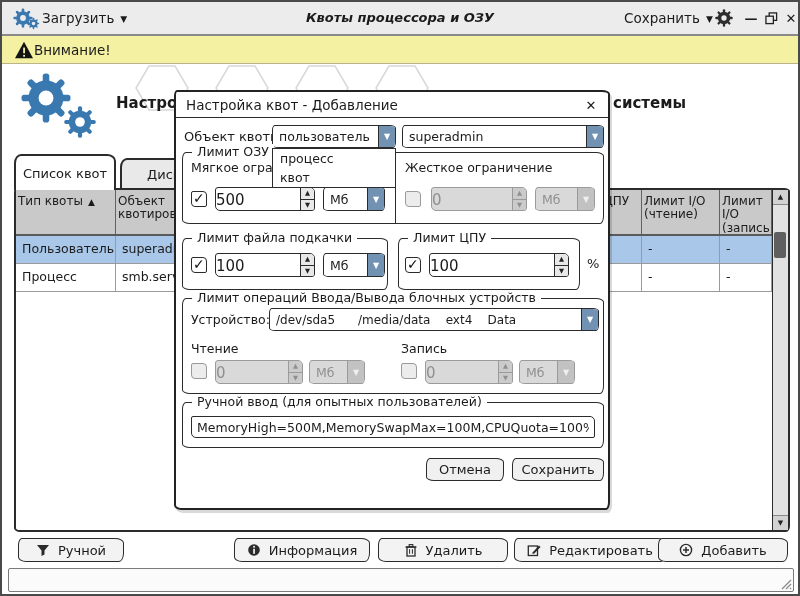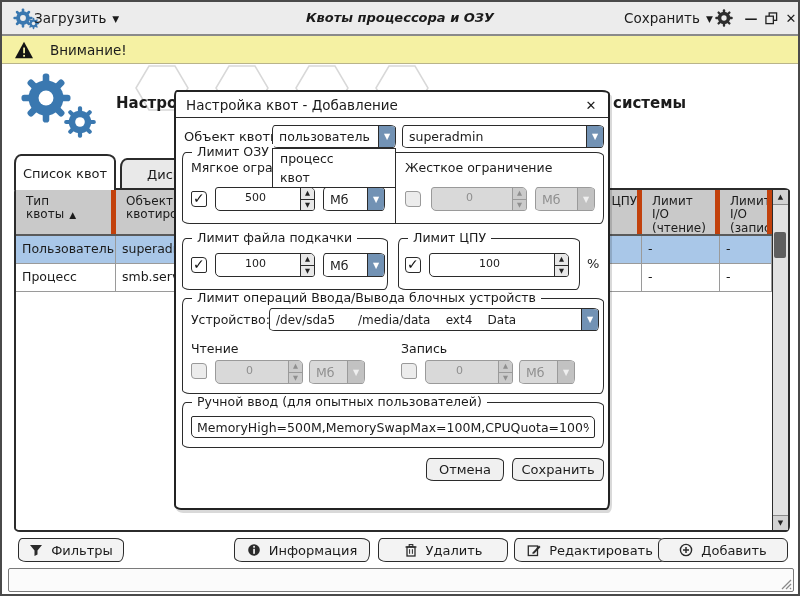--- a/index.html
+++ b/index.html
@@ -11,37 +11,37 @@
   .abs { position:absolute; }
 
   
   .titlebar { left:0; top:0; width:100%; height:34px; background:#ececec; border-bottom:2px solid #8a8a8a; }
   .tb-item { position:absolute; top:8px; font-size:13.5px; display:flex; align-items:center; gap:6px; }
   .tb-title { position:absolute; left:0; right:0; top:8px; text-align:center; font-weight:bold; font-size:13px;font-style:italic; }
   .caret { font-size:9px; line-height:1; position:relative; top:1px; }
   .winbtn { position:absolute; top:7px; width:18px; height:18px; display:flex; align-items:center; justify-content:center; font-size:13px; font-weight:bold; cursor:default; }
 
   
-  .warnbar { left:0; top:34px; width:100%; height:28px; background:#f5f1a3; border-bottom:1px solid #b9b48a; display:flex; align-items:center; gap:16px; padding-left:12px; font-size:13.5px; }
+  .warnbar { left:0; top:34px; width:100%; height:28px; background:#f5f1a3; border-bottom:1px solid #b9b48a; display:flex; align-items:center; gap:0; padding-left:12px; font-size:13.5px; }
 
   
   .hexes { left:100px; top:46px; z-index:0; }
 
   
   .hdr-frag { top:92px; font-size:15px; font-weight:bold; z-index:1; }
 
   
   .tab { border:2px solid #2b2b2b; border-bottom:none; border-radius:7px 9px 0 0 / 9px 7px 0 0; display:flex; align-items:center; justify-content:center; font-size:13px; }
   .tab.active { left:12px; top:152px; width:102px; height:36px; background:#fff; z-index:3;text-align:center; }
   .tab.inactive { left:118px; top:156px; width:128px; height:30px; background:#e9e9e9; z-index:1; }
 
   
   .panel { left:12px; top:186px; width:776px; height:344px; background:#fff; border:2px solid #2b2b2b; border-radius:2px 6px 4px 6px / 5px 3px 6px 4px; z-index:2; }
   .thead { display:flex; height:46px; background:#c9c9c9; border-bottom:2px solid #5a5a5a; }
-  .th { padding:5px 10px; font-size:12px; line-height:1.12; border-right:5px solid #c2410c; overflow:hidden; }
+  .th { padding:5px 2px; font-size:12px; line-height:1.12; border-right:1px solid #c2410c; overflow:hidden; }
   .trow { display:flex; height:28px; border-bottom:1px solid #9a9a9a; align-items:stretch; }
   .trow.selected { background:#a9c7e8; }
   .td { padding:5px 6px; font-size:12.5px; border-right:1px solid #9a9a9a; white-space:nowrap; overflow:hidden; }
   .c1{width:100px}.c2{width:120px}.c3{width:321px}.c4{width:85px; white-space:nowrap;}.c5{width:78px}.c6{width:52px}
   .sorticon { font-size:9px; margin-left:5px; }
   .vscroll { position:absolute; right:0; top:0; bottom:0; width:16px; background:#e2e2e2; border-left:1.5px solid #2b2b2b; }
   .sc-btn { position:absolute; left:0; width:100%; height:15px; background:#d2d2d2; display:flex; align-items:center; justify-content:center; font-size:7px; color:#222; }
   .sc-btn.up { top:0; border-bottom:1px solid #8a8a8a; }
   .sc-btn.dn { bottom:0; border-top:1px solid #8a8a8a; }
   .sc-thumb { position:absolute; left:1px; top:42px; width:12px; height:26px; background:#5f5f5f; border-radius:2px; }
@@ -70,21 +70,21 @@
   .ddlist .opt { height:19px; display:flex; align-items:center; padding-left:7px; font-size:12.5px; }
 
   .fs { position:absolute; border:1.5px solid #2b2b2b; border-radius:4px 8px 4px 8px / 7px 4px 8px 4px; }
   .fs > .legend { position:absolute; top:-9px; left:9px; background:#fff; padding:0 5px; font-size:12.5px; white-space:nowrap; }
 
   .cb { position:absolute; width:16px; height:16px; background:#fff; border:1.5px solid #2b2b2b; border-radius:2px 4px 2px 4px; }
   .cb.checked::after { content:"✓"; position:absolute; left:1px; top:-2px; font-size:14px; font-weight:bold; color:#111; }
   .cb.dis { border-color:#9a9a9a; background:#ececec; }
 
   .spin { position:absolute; height:24px; background:#fff; border:1.5px solid #2b2b2b; border-radius:3px 5px 3px 5px; display:flex; overflow:hidden; }
-  .spin .num { flex:1; text-align:center; padding:3px 5px 0 0; font-size:11px; }
+  .spin .num { flex:1; text-align:left; padding:3px 5px 0 0; font-size:15px; }
   .spin-btns { width:14px; display:flex; flex-direction:column; border-left:1.5px solid #2b2b2b; }
   .sb { flex:1; background:#e8e8e8; display:flex; align-items:center; justify-content:center; font-size:6.5px; color:#222; }
   .sb:first-child { border-bottom:1px solid #2b2b2b; }
   .spin.dis { background:#d9d9d9; border-color:#9a9a9a; }
   .spin.dis .num { color:#8f8f8f; }
   .spin.dis .spin-btns { border-left-color:#9a9a9a; }
   .spin.dis .sb { background:#cbcbcb; color:#8f8f8f; border-color:#9a9a9a; }
 
   .dlg-btn { position:absolute; height:23px; background:#f0f0f0; border:1.5px solid #2b2b2b; border-radius:4px 8px 4px 8px / 7px 4px 8px 4px; display:flex; align-items:center; justify-content:center; font-size:13px; }
 
@@ -125,21 +125,21 @@
         <g fill="#3a78b0">
           <rect x="10.6" y="1.5" width="2.8" height="21" rx="1.2"></rect>
           <rect x="10.6" y="1.5" width="2.8" height="21" rx="1.2" transform="rotate(45 12 12)"></rect>
           <rect x="10.6" y="1.5" width="2.8" height="21" rx="1.2" transform="rotate(90 12 12)"></rect>
           <rect x="10.6" y="1.5" width="2.8" height="21" rx="1.2" transform="rotate(135 12 12)"></rect>
           <circle cx="12" cy="12" r="7.5"></circle>
         </g>
         <circle cx="12" cy="12" r="3.2" fill="#ececec"></circle>
       </svg>
     </span>
-    <span class="tb-item" style="left:32px;">
+    <span class="tb-item" style="left:40px;">
       <span>Загрузить</span>
       <span class="caret">▼</span>
     </span>
     <span class="tb-title">Квоты процессора и ОЗУ</span>
     <span class="tb-item" style="left:622px;">
       <span>Сохранить</span>
       <span class="caret">▼</span>
     </span>
     <span class="abs" style="left:712px;top:6px;">
       <svg width="20" height="20" viewBox="0 0 24 24">
@@ -238,21 +238,21 @@
       <div class="sc-btn up">▲</div>
       <div class="sc-thumb"></div>
       <div class="sc-btn dn">▼</div>
     </div>
   </div>
 
   <div class="abs action-btn" style="left:16px;width:106px;">
     <svg class="icon14" viewBox="0 0 14 14">
       <path d="M1 2 h12 l-4.5 5.5 v4 l-3 1.6 v-5.6 Z" fill="#2b2b2b"></path>
     </svg>
-    <span>Фильтры</span>
+    <span>Ручной</span>
   </div>
   <div class="abs action-btn" style="left:232px;width:136px;">
     <svg class="icon14" viewBox="0 0 14 14">
       <circle cx="7" cy="7" r="5.8" fill="#2b2b2b"></circle>
       <rect x="6.2" y="5.8" width="1.7" height="5" fill="#f3f3f3"></rect>
       <rect x="6.2" y="2.9" width="1.7" height="1.8" fill="#f3f3f3"></rect>
     </svg>
     <span>Информация</span>
   </div>
   <div class="abs action-btn" style="left:376px;width:130px;">
@@ -265,21 +265,21 @@
     </svg>
     <span>Удалить</span>
   </div>
   <div class="abs action-btn" style="left:512px;width:152px;">
     <svg class="icon14" viewBox="0 0 14 14">
       <rect x="1.3" y="3" width="9.2" height="9.5" fill="none" stroke="#2b2b2b" stroke-width="1.3"></rect>
       <path d="M5.8 9.2 L12 2.6 l1.5 1.5 L7.3 10.6 L5.4 11 Z" fill="#2b2b2b"></path>
     </svg>
     <span>Редактировать</span>
   </div>
-  <div class="abs action-btn" style="left:656px;width:130px;border-radius:6px;">
+  <div class="abs action-btn" style="left:656px;width:130px;">
     <svg class="icon14" viewBox="0 0 14 14">
       <circle cx="7" cy="7" r="5.6" fill="none" stroke="#2b2b2b" stroke-width="1.4"></circle>
       <line x1="7" y1="4" x2="7" y2="10" stroke="#2b2b2b" stroke-width="1.5"></line>
       <line x1="4" y1="7" x2="10" y2="7" stroke="#2b2b2b" stroke-width="1.5"></line>
     </svg>
     <span>Добавить</span>
   </div>
 
   <div class="abs statusbar">
     <svg width="12" height="12" style="position:absolute;right:1px;bottom:1px;">

